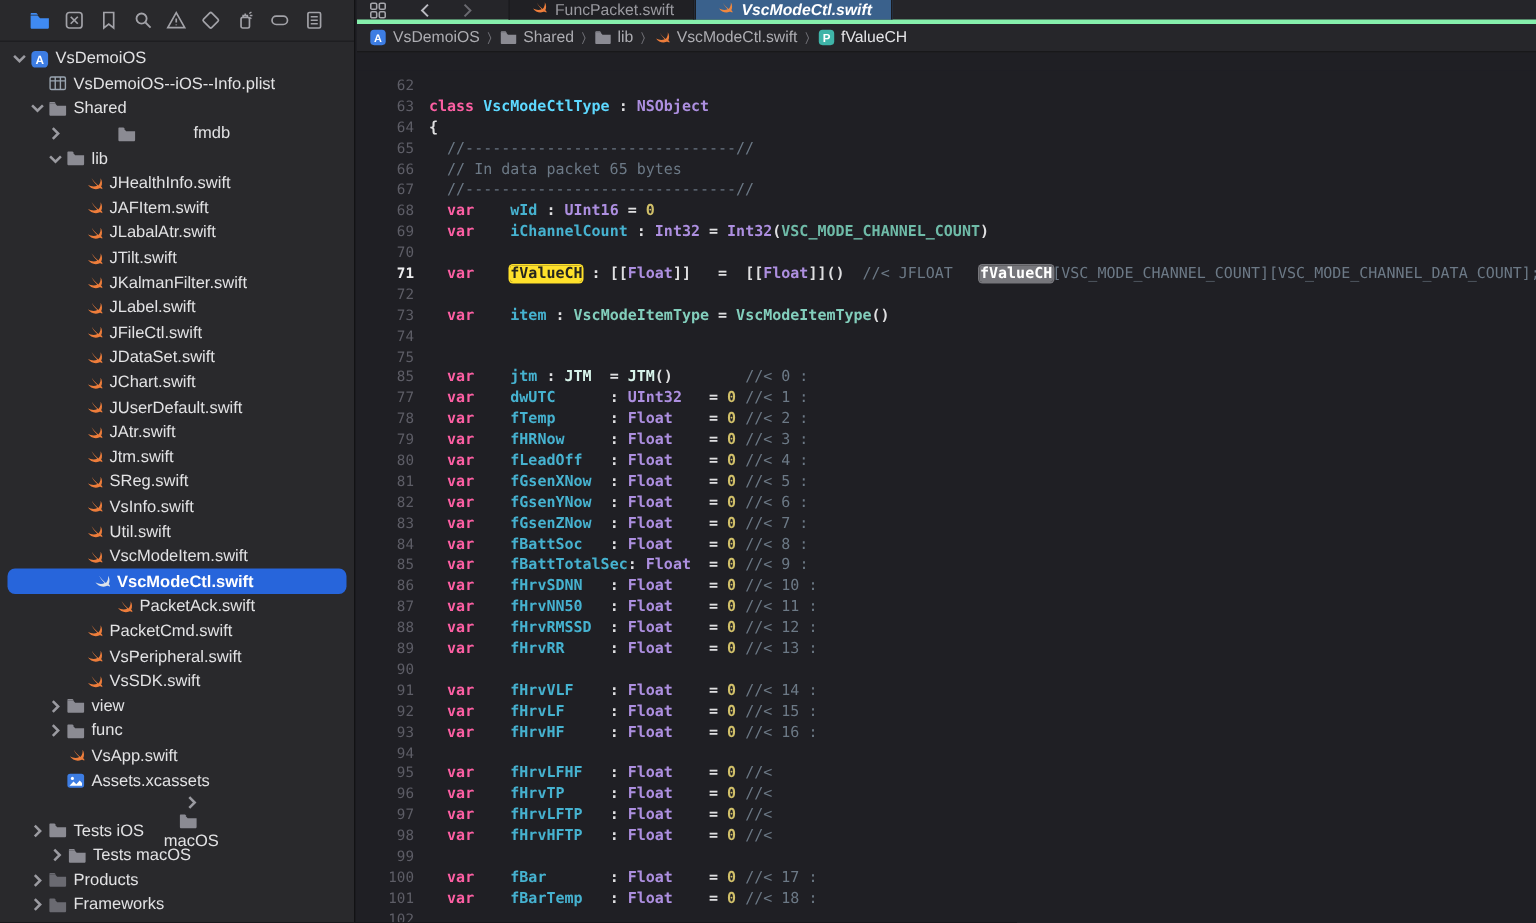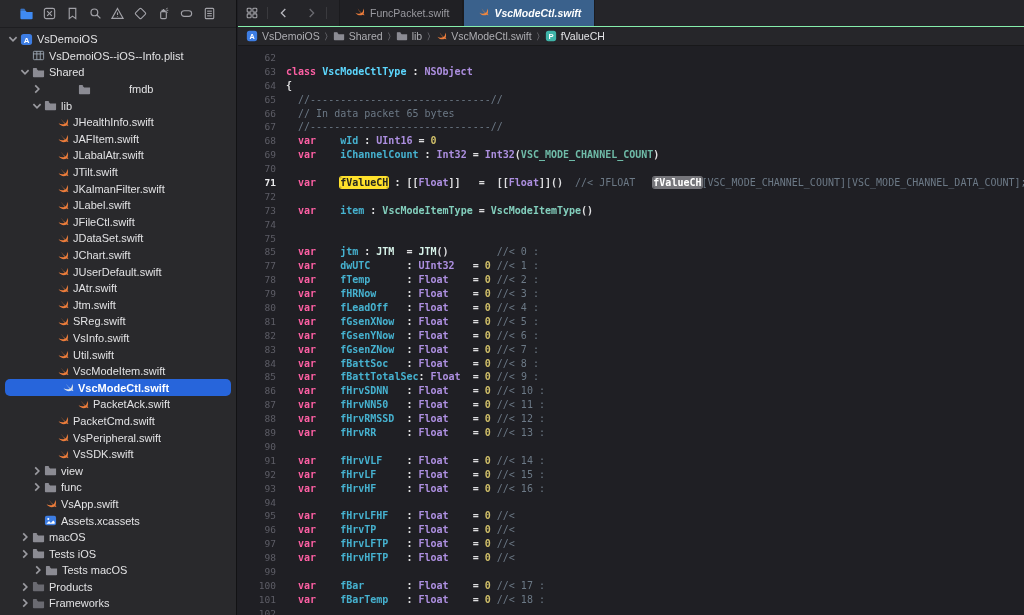--- a/index.html
+++ b/index.html
@@ -19,21 +19,21 @@
   .trow .fic{width:14px;height:14px;flex:0 0 14px;margin-right:4px;display:flex;align-items:center;justify-content:center;}
   .trow .fic svg{width:13px;height:13px;}
   .trow.sel{background:#2765DB;border-radius:5px;margin:0 5px;color:#FFFFFF;font-weight:bold;}
   .trow.sel .chev{color:#D9E2F5;}
   .ic-swift{color:#ED7D3B;} .trow.sel .ic-swift{color:#DDE3EA;}
   .ic-folder{color:#8B8B93;} .dim .ic-folder{color:#6A6A71;}
   .ic-plist{color:#9AA5B1;}
 
   
   #main{position:absolute;left:238px;top:0;right:0;height:615px;}
-  #tabbar{height:27px;background:#252529;border-bottom:1px solid #86efac;display:flex;align-items:stretch;color:#A6A6AC;}
+  #tabbar{height:16px;background:#252529;border-bottom:3px solid #86efac;display:flex;align-items:stretch;color:#A6A6AC;}
   .tb-btn{width:27px;display:flex;align-items:center;justify-content:center;}
   .tb-btn svg{width:14px;height:14px;}
   .tb-sep{width:1px;background:#3A3A3E;margin:7px 2px;}
   .tab{display:flex;align-items:center;gap:5px;padding:0 13px;font-size:10.5px;
        border-right:1px solid #1B1B1E;border-left:1px solid #1B1B1E;background:#202024;color:#9A9AA0;}
   .tab .fic svg{width:12px;height:12px;}
   .tab.active{background:#3A618C;color:#FFFFFF;font-style:italic;font-weight:bold;}
   .tab.active .ic-swift{color:#F0873F;}
 
   #jumpbar{height:19px;background:#26262A;border-bottom:1px solid #18181A;display:flex;align-items:center;
@@ -425,21 +425,21 @@
           <span class="chev"></span>
           <span class="fic ic-assets">
             <svg viewBox="0 0 14 14">
               <rect x="1" y="2" width="12" height="10" rx="2" fill="#3D7DE3"></rect>
               <circle cx="4.6" cy="5.3" r="1.1" fill="#fff"></circle>
               <path d="M2.5 10.6l2.9-3 2 2 2.5-2.7 1.6 1.8v1.9z" fill="#fff"></path>
             </svg>
           </span>
           <span>Assets.xcassets</span>
         </div>
-        <div class="trow" style="padding-left: 19px;">
+        <div class="trow" style="padding-left: 19px; flex-direction: column;">
           <span class="chev">
             <svg viewBox="0 0 10 10" fill="none" stroke="currentColor" stroke-width="1.4">
               <polyline points="3.5,2 6.5,5 3.5,8"></polyline>
             </svg>
           </span>
           <span class="fic ic-folder">
             <svg viewBox="0 0 14 14">
               <path fill="currentColor" d="M1 3.2h4.1l1.5 1.7H13v6.3c0 .5-.4.9-.9.9H1.9c-.5 0-.9-.4-.9-.9V3.2z"></path>
               <path fill="currentColor" d="M1 3.6V2.9c0-.4.3-.7.7-.7h3l1 1.1H1z"></path>
             </svg>

